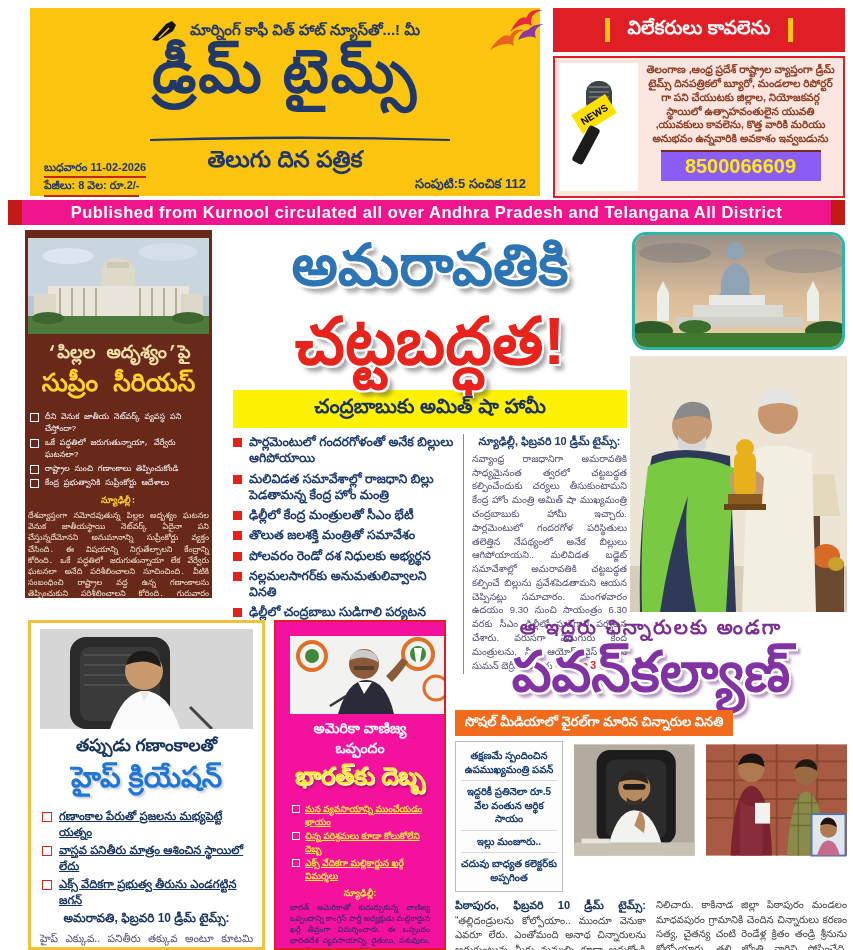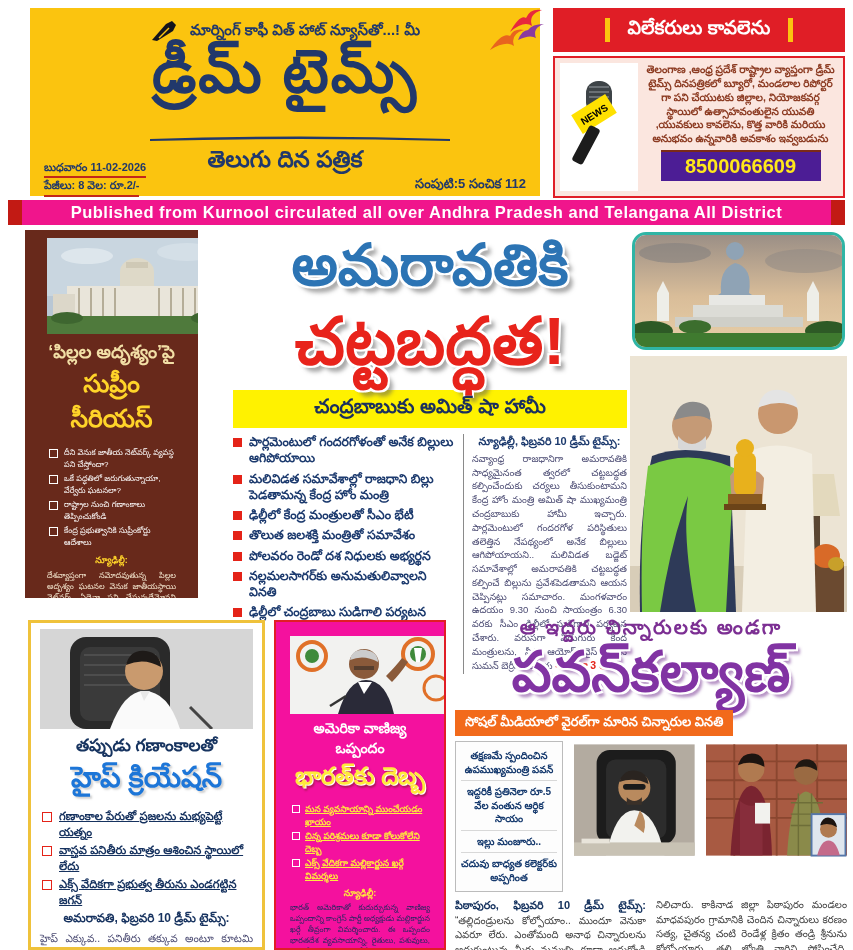--- a/index.html
+++ b/index.html
@@ -29,33 +29,33 @@
   .ybar{width:5px;height:24px;background:#FBC40F;display:inline-block;}
   .recruit-body{margin-top:4px;background:#FBE6DF;border:2px solid #E01E26;height:128px;
                 display:flex;padding:5px;gap:5px;}
   .mic-wrap{background:#ffffff;width:78px;flex:none;position:relative;}
   .mic-head{position:absolute;left:26px;top:18px;width:26px;height:30px;background:#3d4347;border-radius:12px 12px 8px 8px;}
   .mic-head::after{content:"";position:absolute;left:3px;top:5px;right:3px;height:2px;background:#6a7075;box-shadow:0 5px 0 #6a7075,0 10px 0 #6a7075;}
   .mic-flag{position:absolute;left:14px;top:40px;width:40px;height:22px;background:#FFE100;transform:rotate(-32deg);
             display:flex;align-items:center;justify-content:center;font-weight:bold;font-size:10px;color:#000;}
   .mic-handle{position:absolute;left:20px;top:62px;width:12px;height:40px;background:#1c1c1c;transform:rotate(28deg);border-radius:3px;}
   .recruit-text{color:#8C3B22;font-weight:bold;font-size:10.5px;line-height:1.32;text-align:center;}
-  .phone-box{margin:4px auto 0;background:#4c1d95;color:#FFE81A;font-weight:bold;font-size:20px;
+  .phone-box{margin:4px auto 0;background:#8b5cf6;color:#FFE81A;font-weight:bold;font-size:20px;
              width:160px;text-align:center;padding:3px 0;border-top:2px solid #7A2A18;}
 
   
   .banner{position:absolute;left:8px;top:200px;width:837px;height:25px;background:#F0158C;
           display:flex;align-items:center;justify-content:center;}
   .banner .cap{position:absolute;top:0;width:14px;height:100%;background:#C21A14;}
   .banner .cap.l{left:0;} .banner .cap.r{right:0;}
   .banner-text{color:#ffffff;font-weight:bold;font-size:16.5px;letter-spacing:.5px;}
 
   
-  .sc-box{position:absolute;left:25px;top:230px;width:173px;height:368px;background:#68291B;
-          padding:8px 22px;box-sizing:border-box;overflow:hidden;}
+  .sc-box{position:absolute;left:25px;top:230px;width:187px;height:368px;background:#68291B;
+          padding:8px 3px;box-sizing:border-box;overflow:hidden;font-family:Liberation Mono, monospace;}
   .sc-photo{display:block;margin:0 auto;}
   .sc-kicker{color:#F2DFA6;font-weight:bold;font-size:18px;text-align:center;margin-top:8px;}
   .sc-head{color:#FFD429;font-weight:bold;font-size:25px;text-align:center;margin-top:2px;}
   .sc-bullets{margin-top:8px;}
   .sc-bullet{display:flex;color:#ffffff;font-size:8px;line-height:1.5;margin-bottom:2px;}
   .sc-bullet .box{flex:none;width:7px;height:7px;border:1.2px solid #ffffff;margin:2px 6px 0 2px;}
   .sc-date{color:#FFD429;font-weight:bold;font-size:9px;text-align:center;margin-top:6px;}
   .sc-body{color:#F4E7CF;font-size:8px;line-height:1.4;text-align:justify;margin-top:3px;}
 
   

